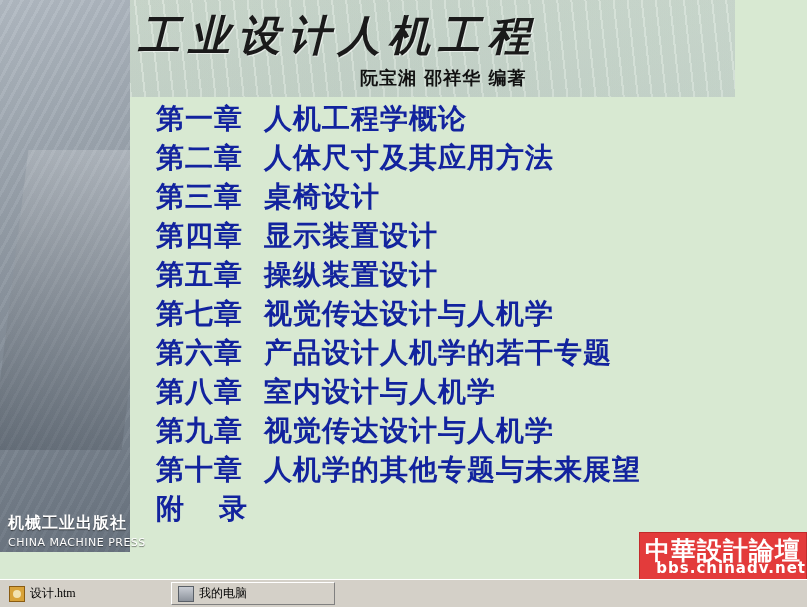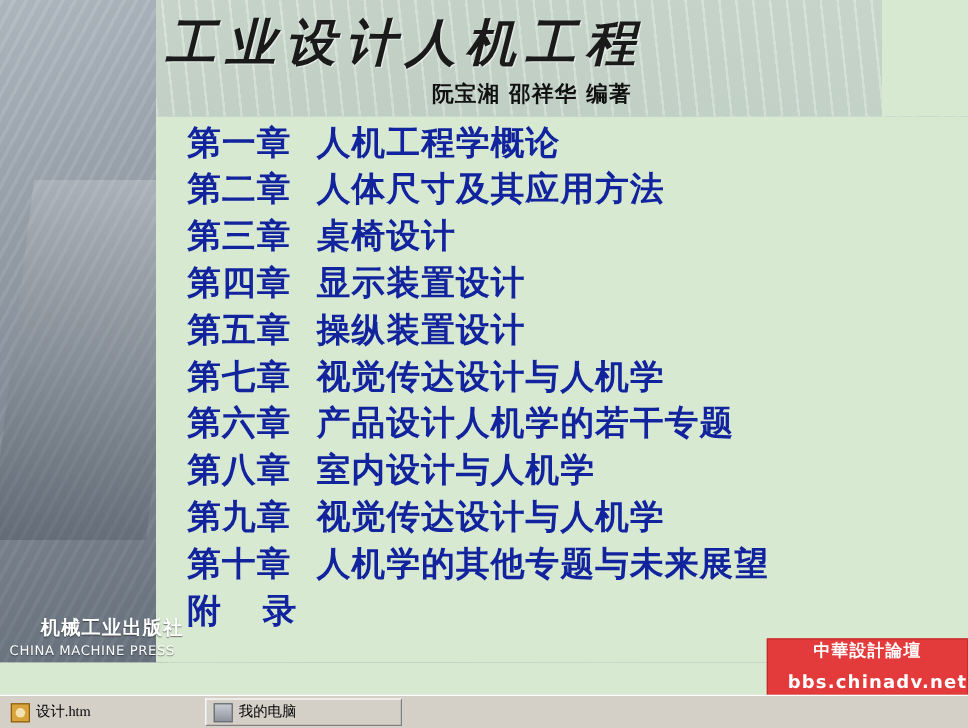--- a/index.html
+++ b/index.html
@@ -149,21 +149,20 @@
     position: absolute;
     left: 8px;
     top: 513px;
     font-family: "DejaVu Sans", sans-serif;
     font-size: 16px;
     font-weight: bold;
     color: #ffffff;
     letter-spacing: 1px;
     white-space: nowrap;
     text-shadow: 0 1px 1px rgba(0,0,0,0.5);
-    margin-left: 26px;
   }
   .pub-en {
     position: absolute;
     left: 8px;
     top: 536px;
     font-family: "DejaVu Sans", sans-serif;
     font-size: 11px;
     color: #ffffff;
     letter-spacing: 0.5px;
     white-space: nowrap;
@@ -180,21 +179,21 @@
     background: #e33b3b;
     border: 1px solid #c22a2a;
     overflow: hidden;
   }
   .wm-top {
     position: absolute;
     left: 0; top: 1px;
     width: 166px;
     text-align: center;
     font-family: "DejaVu Serif", serif;
-    font-size: 14px;
+    font-size: 25px;
     font-weight: bold;
     color: #ffffff;
     letter-spacing: 1px;
     white-space: nowrap;
   }
   .wm-bottom {
     position: absolute;
     left: 0; top: 26px;
     width: 166px;
     text-align: right;

